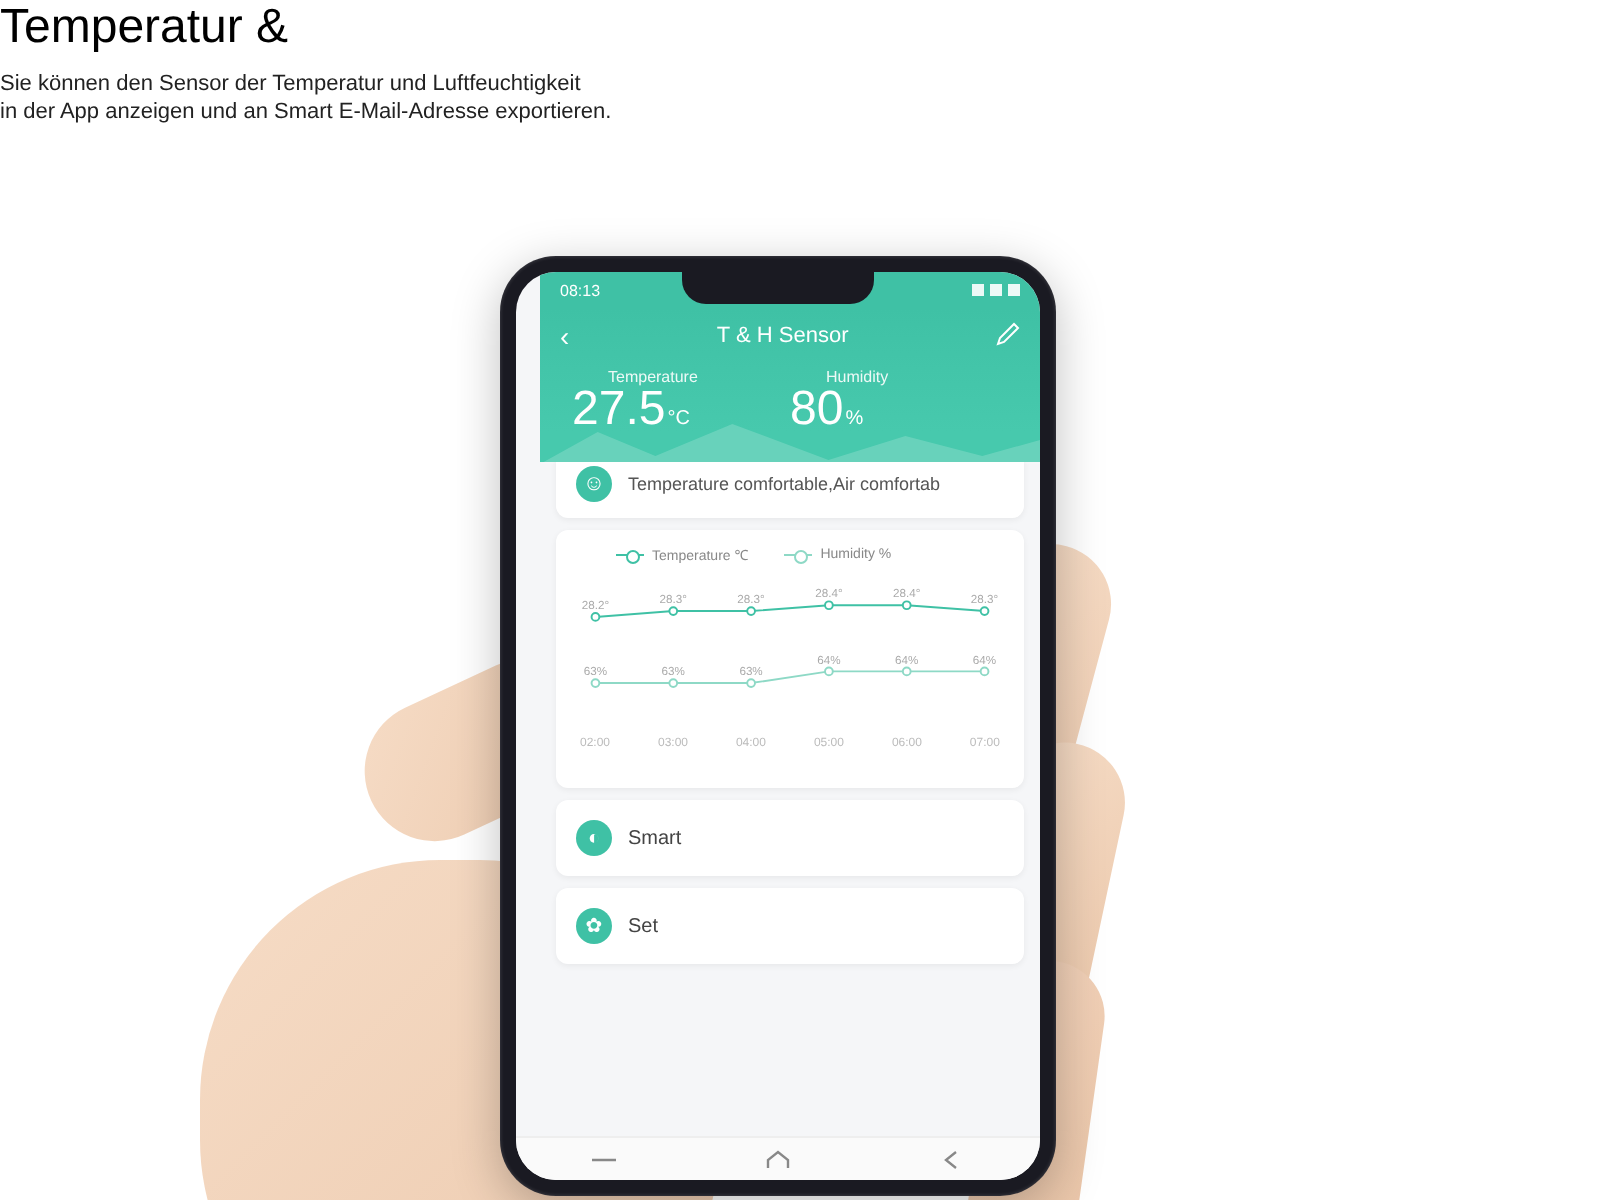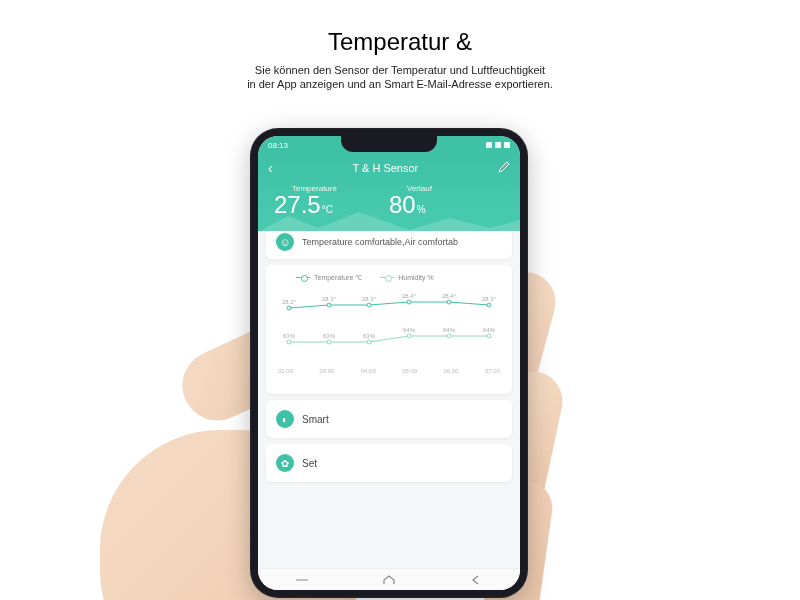--- a/index.html
+++ b/index.html
@@ -5,22 +5,21 @@
   * { box-sizing: border-box; margin: 0; padding: 0; }
   body {
     font-family: -apple-system, BlinkMacSystemFont, "Segoe UI", Arial, sans-serif;
     background: #fff;
     width: 800px;
     height: 600px;
     overflow: hidden;
     position: relative;
   }
   .marketing-header {
-    text-align: center;
-    padding-top: 28px;
+    padding-top: 0;
   }
   .marketing-title {
     font-size: 24px;
     font-weight: 400;
     color: #000;
     line-height: 1.2;
   }
   .marketing-sub {
     font-size: 11px;
     color: #222;
@@ -55,20 +54,21 @@
     padding: 8px;
     box-shadow: 0 6px 24px rgba(0,0,0,0.25), inset 0 0 2px rgba(255,255,255,0.2);
   }
   .screen {
     width: 100%;
     height: 100%;
     background: #f5f6f8;
     border-radius: 20px;
     overflow: hidden;
     position: relative;
+    padding-left: 12px;
   }
   .notch {
     position: absolute;
     top: 0; left: 50%;
     transform: translateX(-50%);
     width: 96px; height: 16px;
     background: #1a1a22;
     border-bottom-left-radius: 12px;
     border-bottom-right-radius: 12px;
     z-index: 5;
@@ -213,21 +213,21 @@
         </span>
       </div>
       <div class="readings">
         <div class="reading">
           <div class="reading-label">Temperature</div>
           <div class="reading-value">
             <span>27.5</span><span class="unit">°C</span>
           </div>
         </div>
         <div class="reading">
-          <div class="reading-label">Verlauf</div>
+          <div class="reading-label">Humidity</div>
           <div class="reading-value">
             <span>80</span><span class="unit">%</span>
           </div>
         </div>
       </div>
       <svg class="mountains" viewBox="0 0 260 22" preserveAspectRatio="none">
         <path d="M0,22 L30,6 L60,18 L100,2 L150,20 L190,8 L230,18 L260,10 L260,22 Z" fill="rgba(255,255,255,0.18)"></path>
       </svg>
     </div>
 

